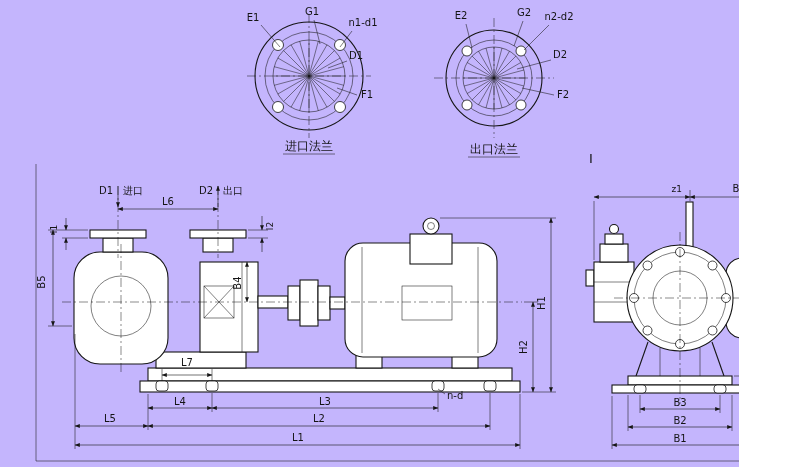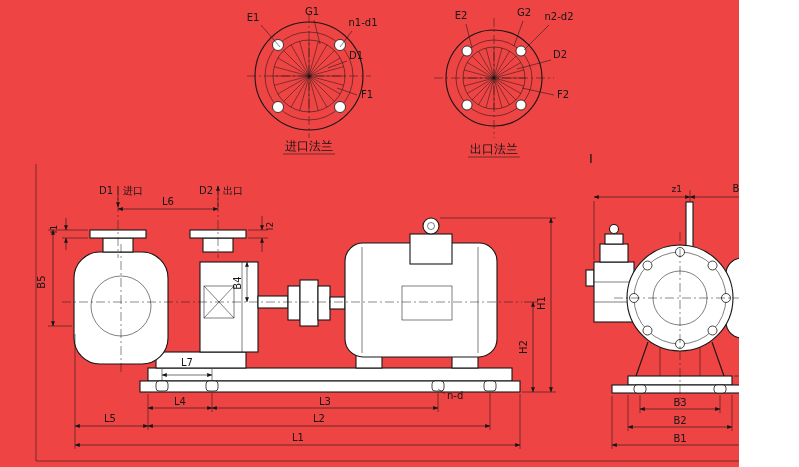--- a/index.html
+++ b/index.html
@@ -1,16 +1,16 @@
 <!DOCTYPE html>
 <html><head>
 <meta charset="utf-8">
 <style>
   html,body{margin:0;padding:0;background:#fff;}
-  .canvas{width:739px;height:467px;background:#ef4444;position:relative;overflow:hidden;
+  .canvas{width:739px;height:467px;background:#c4b5fd;position:relative;overflow:hidden;
           font-family:"DejaVu Sans","Liberation Sans",sans-serif;}
   svg{display:block;}
   svg text{font-family:"DejaVu Sans","Liberation Sans",sans-serif;font-size:10px;fill:#141414;}
   text.cap{font-size:12px;}
   text.sm{font-size:9px;}
   text.vw{font-size:13px;}
   .s{stroke:#161616;stroke-width:1.1;fill:none;}
   .sf{stroke:#161616;stroke-width:1.1;fill:#fff;}
   .t{stroke:#161616;stroke-width:0.55;fill:none;}
   .ts{stroke:#161616;stroke-width:0.8;fill:#fff;}

